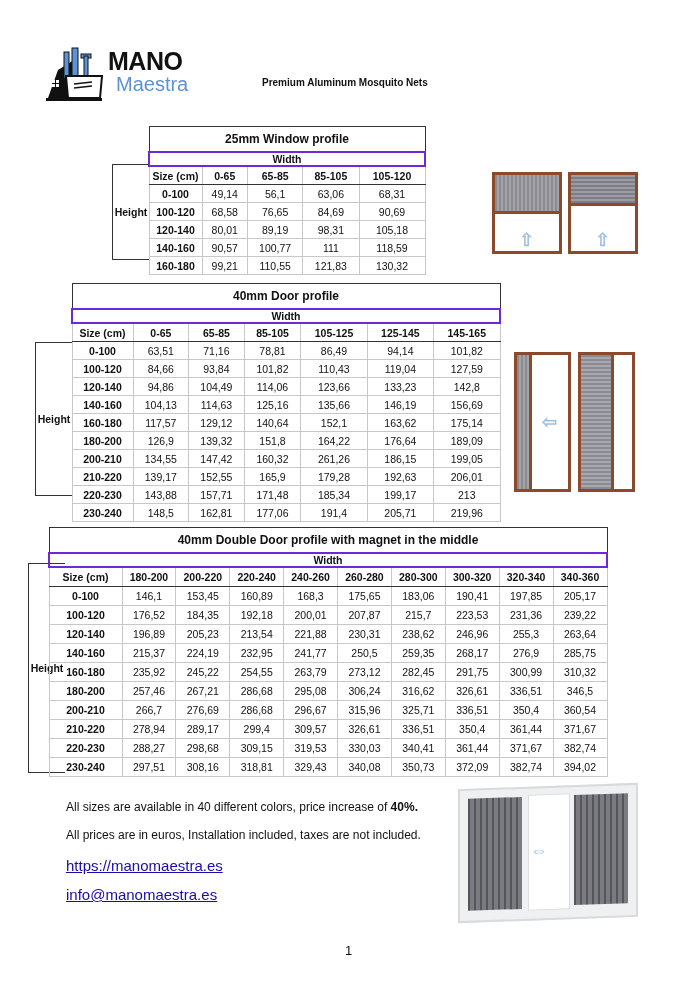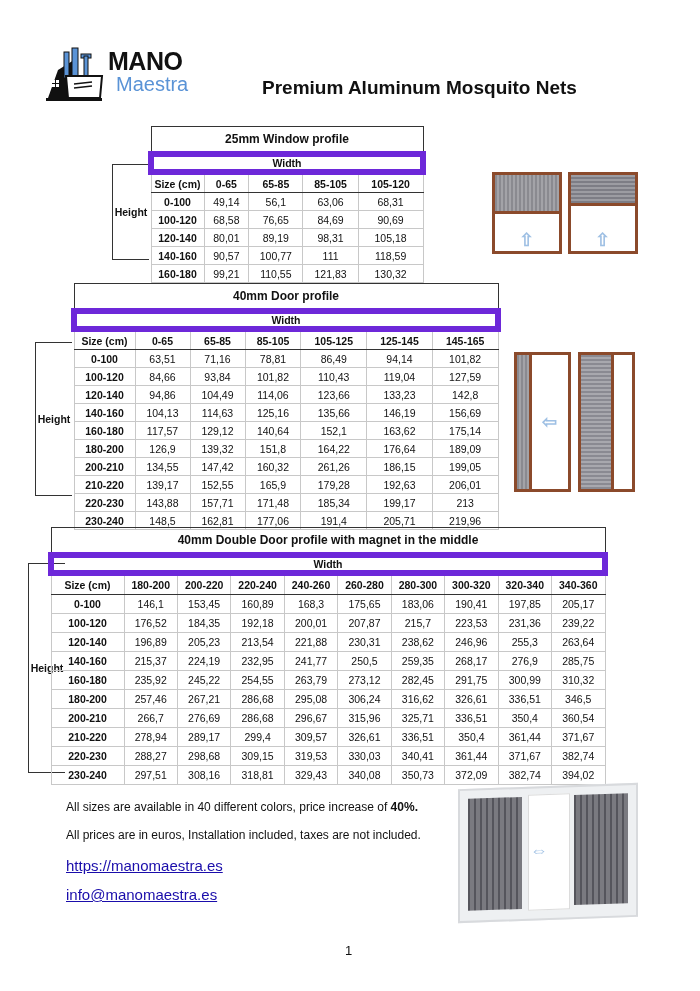--- a/index.html
+++ b/index.html
@@ -5,28 +5,28 @@
   html, body { margin:0; padding:0; background:#ffffff; }
   body { width:700px; height:991px; position:relative; overflow:hidden;
          font-family:"Liberation Sans", sans-serif; color:#111; }
   .abs { position:absolute; }
 
   
   .logo { left:44px; top:46px; width:140px; height:56px; }
   .logo-mano { position:absolute; left:64px; top:2px; font-size:25px; font-weight:bold; letter-spacing:-0.5px; color:#111; line-height:26px; }
   .logo-maestra { position:absolute; left:52px; top:27px; font-size:20px; color:#5a93d6; line-height:22px;margin-left:20px; }
 
-  .doc-title { left:262px; top:77px; font-size:19px; font-weight:bold; color:#111; }
+  .doc-title { left:262px; top:77px; font-size:10px; font-weight:bold; color:#111; }
 
   table.price { border-collapse:collapse; position:absolute; font-size:10.5px; }
   table.price td { border:1px solid #c8c8c8; text-align:center; padding:0; height:17px; }
   table.price td.rowh { font-weight:bold; }
   table.price td.colh { font-weight:bold; border-bottom:1.5px solid #333; }
   table.price td.title { font-weight:bold; font-size:12px; border:1px solid #333; height:24px; }
-  table.price td.width-h { font-weight:bold; border:6px solid #6d28d9; height:15px; }
+  table.price td.width-h { font-weight:bold; border:2px solid #6d28d9; height:15px; }
   .height-box { position:absolute; border:1px solid #333; border-right:none; font-weight:bold; font-size:10.5px;
                 display:flex; align-items:center; justify-content:center; background:#fff; }
 
   
   .illus { position:absolute; }
   .frame { position:absolute; border:3px solid #8b4a2b; box-sizing:border-box; background:#fff; }
   .mesh { position:absolute; background:repeating-linear-gradient(90deg,#8a8a90 0 2px,#a3a3a8 2px 4px); }
   .arrow { position:absolute; color:#9fc0e4; font-weight:bold; }
 
   .note { position:absolute; left:66px; font-size:12px; color:#111; }

